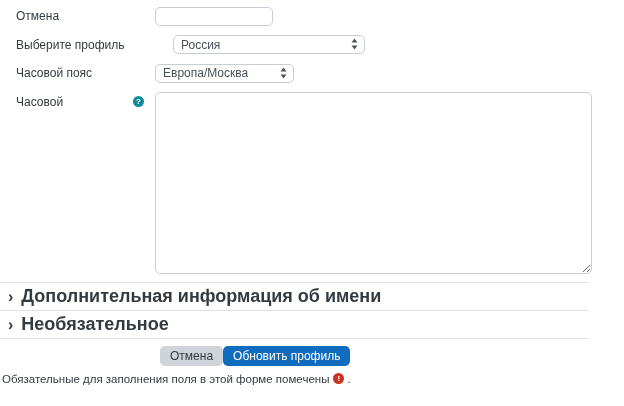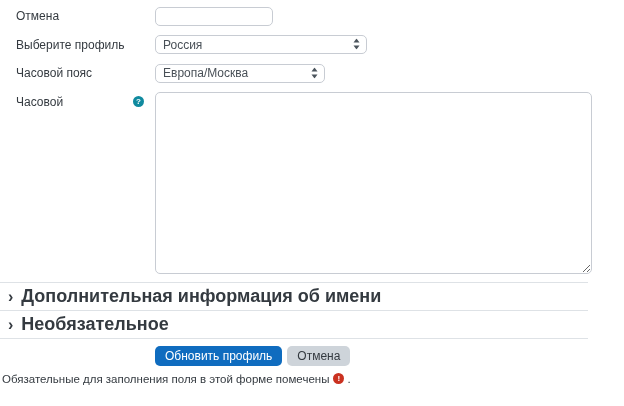--- a/index.html
+++ b/index.html
@@ -32,22 +32,22 @@
     appearance: none; -webkit-appearance: none; -moz-appearance: none;
     width: 100%; height: 19px; box-sizing: border-box;
     border: 1px solid #c8ccd3; border-radius: 5px;
     padding: 0 22px 0 7px; font-size: 12px; font-family: inherit;
     color: #495057; background: #fff; outline: none;
   }
   .select-arrow {
     position: absolute; right: 7px; top: 50%; transform: translateY(-50%);
     pointer-events: none; line-height: 0;
   }
-  .w-country { width: 212px; }
-  .w-timezone { width: 170px; }
+  .w-country { width: 192px; margin-left: 18px; }
+  .w-timezone { width: 139px; }
   .w-format { width: 152px; }
 
   .help-icon {
     width: 11px; height: 11px; border-radius: 50%;
     background: #108a9f; color: #ffffff;
     font-size: 8px; font-weight: bold; line-height: 11px;
     display: inline-flex; align-items: center; justify-content: center;
     margin-top: 1px; cursor: pointer; flex: 0 0 auto;
   }
 
@@ -167,22 +167,22 @@
     </div>
     <div class="divider"></div>
     <div class="section-header">
       <span class="chevron">›</span>
       <span class="section-title">Необязательное</span>
     </div>
     <div class="divider"></div>
   </div>
 
   <div class="buttons-row">
+    <button class="btn btn-secondary">Отмена</button>
     <button class="btn btn-primary">Обновить профиль</button>
-    <button class="btn btn-secondary">Отмена</button>
   </div>
 
   <div class="footer-note">
     <span>Обязательные для заполнения поля в этой форме помечены</span>
     <span class="required-icon">
       <span>!</span>
     </span>
     <span>.</span>
   </div>
 

